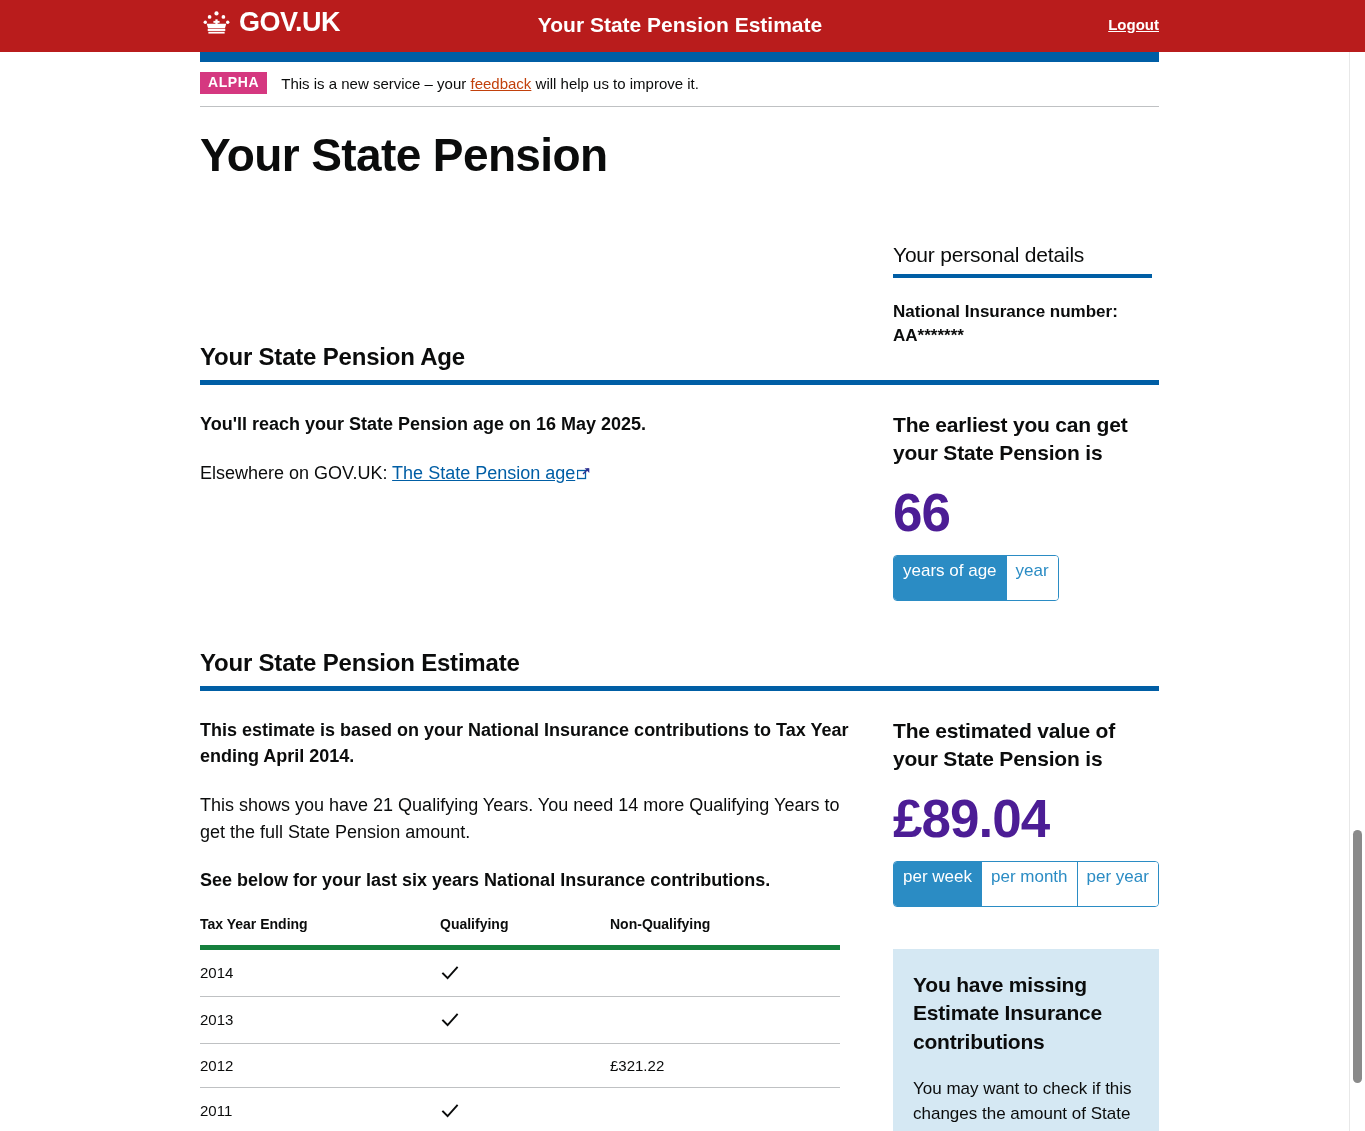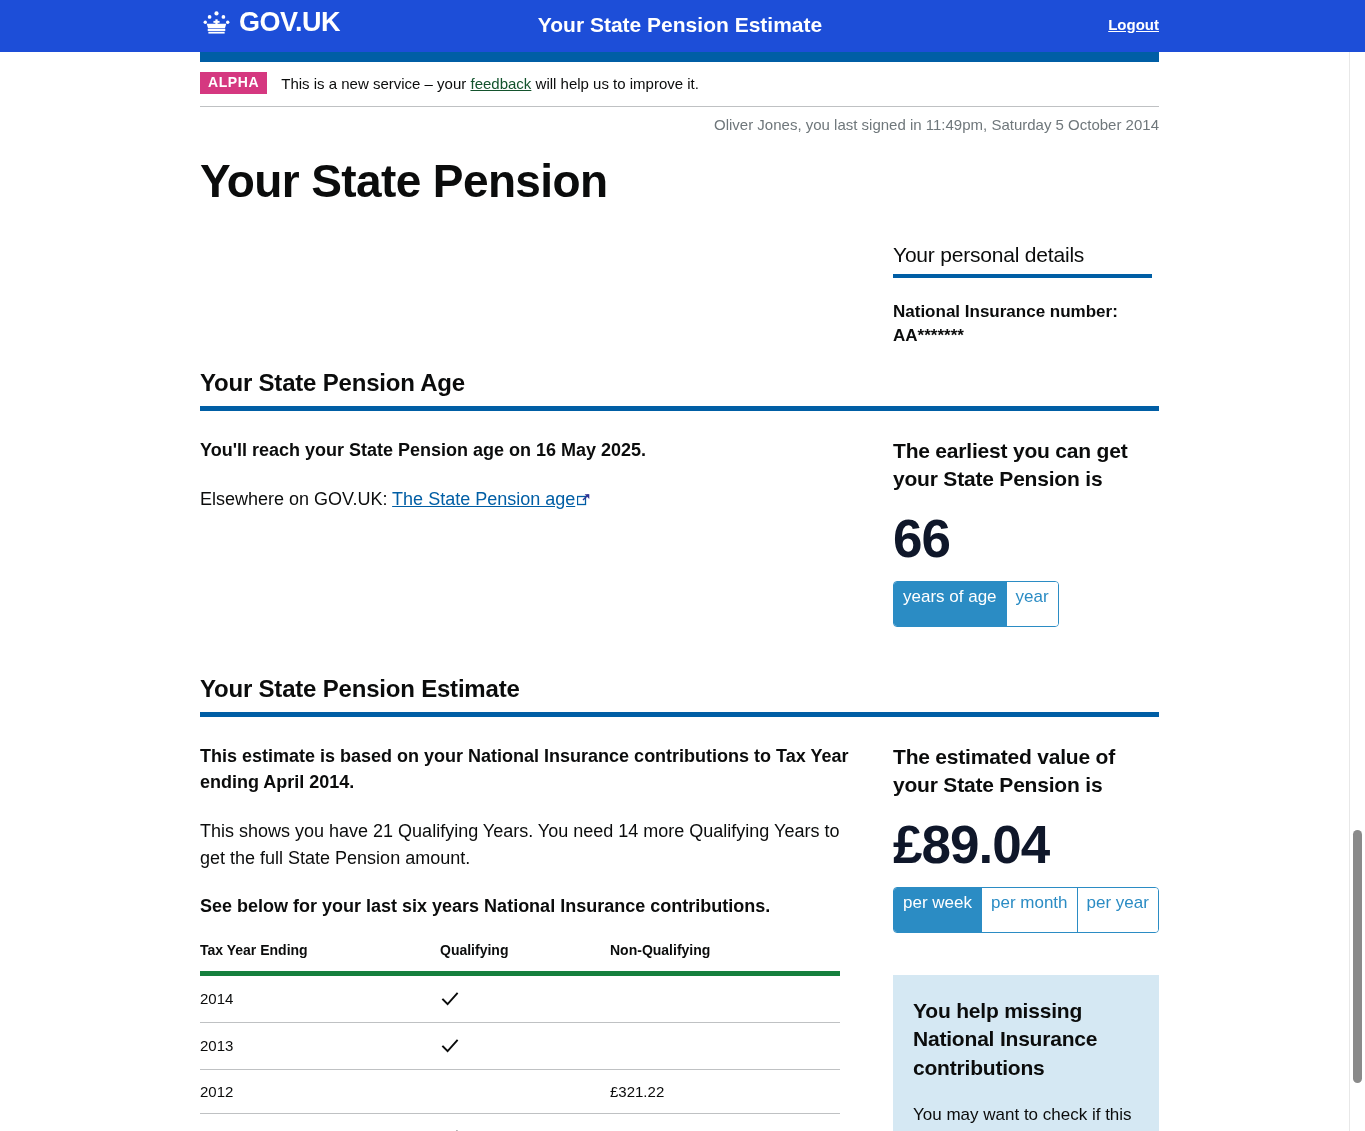--- a/index.html
+++ b/index.html
@@ -15,21 +15,21 @@
     color: #0b0c0c;
     position: relative;
   }
 
   
   .govuk-header {
     position: absolute;
     top: 0; left: 0;
     width: 1365px;
     height: 52px;
-    background: #1d4ed8;
+    background: #b91c1c;
     color: #ffffff;
   }
   .header-inner {
     position: relative;
     width: 960px;
     margin-left: 200px;
     height: 52px;
   }
   .brand {
     position: absolute;
@@ -105,21 +105,21 @@
     letter-spacing: 0.6px;
     padding: 3px 8px 4px 8px;
     margin-right: 14px;
     line-height: 1.1;
   }
   .phase-text {
     font-size: 15px;
     color: #0b0c0c;
   }
   .phase-text a {
-    color: #14532d;
+    color: #c2410c;
   }
 
   
   .last-signed-in {
     text-align: right;
     font-size: 15px;
     color: #6f777b;
     padding-top: 9px;
   }
 
@@ -211,21 +211,21 @@
   .panel-title {
     font-size: 21px;
     font-weight: bold;
     line-height: 1.35;
     margin: 0 0 18px 0;
     letter-spacing: -0.2px;
   }
   .big-figure {
     font-size: 53px;
     font-weight: bold;
-    color: #0f172a;
+    color: #4c1d95;
     line-height: 1;
     margin: 0 0 16px 0;
     letter-spacing: -1px;
   }
   .toggle-group {
     display: inline-flex;
     border: 1px solid #2b8cc4;
     border-radius: 4px;
     overflow: hidden;
   }
@@ -343,21 +343,20 @@
 </div>
 <div class="header-blue-rule"></div>
 
 <div class="page">
 
   <div class="phase-banner">
     <span class="phase-tag">ALPHA</span>
     <span class="phase-text"><span>This is a new service – your </span><a class="link" href="#">feedback</a><span> will help us to improve it.</span></span>
   </div>
 
-  <div class="last-signed-in">Oliver Jones, you last signed in 11:49pm, Saturday 5 October 2014</div>
 
   <h1 class="page-title">Your State Pension</h1>
 
   <div style="height:162px;"></div>
 
   <h2 class="section-heading">Your State Pension Age</h2>
   <div class="section-rule"></div>
 
   <div class="grid clearfix">
     <div class="col-main">
@@ -434,21 +433,21 @@
       <div class="big-figure">£89.04</div>
       <div class="toggle-group">
         <span class="toggle-btn selected">per week</span>
         <span class="toggle-btn">per month</span>
         <span class="toggle-btn">per year</span>
       </div>
 
       <div style="height:42px;"></div>
 
       <div class="info-box">
-        <h3 class="info-box-title">You help missing National Insurance contributions</h3>
+        <h3 class="info-box-title">You have missing Estimate Insurance contributions</h3>
         <p class="info-box-text">You may want to check if this changes the amount of State Pension you will get.</p>
       </div>
     </div>
   </div>
 
 </div>
 
 <div class="personal-block">
   <h2 class="sidebar-heading">Your personal details</h2>
   <div class="sidebar-rule"></div>

